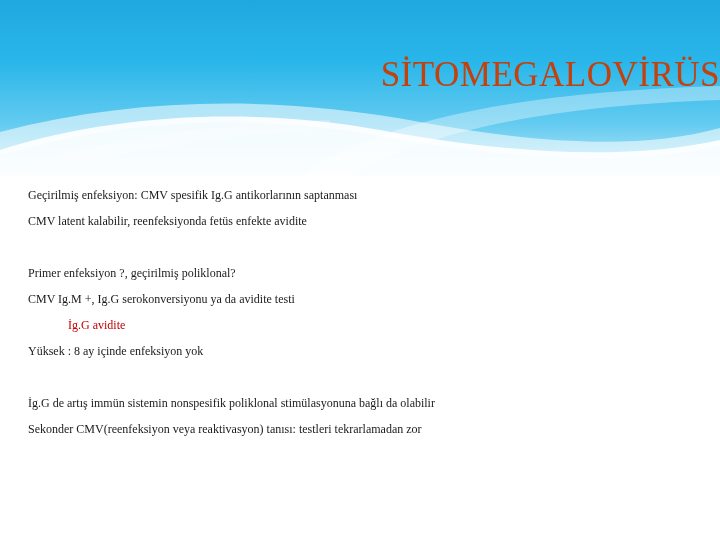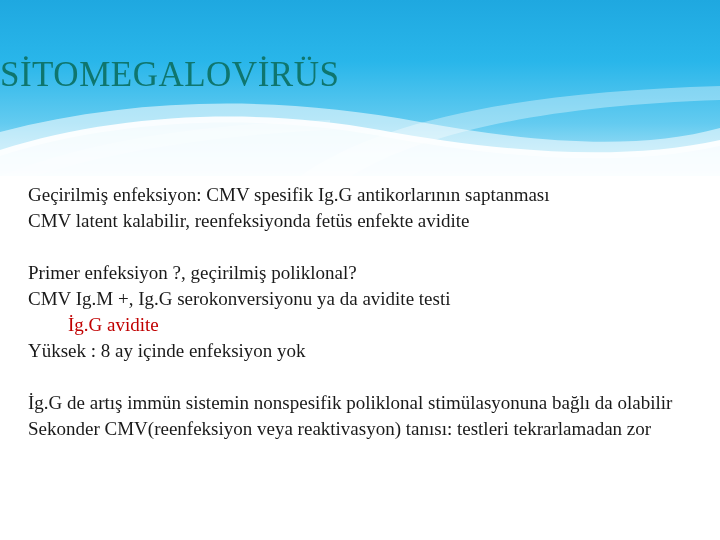--- a/index.html
+++ b/index.html
@@ -33,34 +33,34 @@
     position: absolute;
     left: 0;
     top: 0;
     display: block;
   }
   .slide-title {
     position: absolute;
     left: 0;
     top: 56px;
     width: 720px;
-    text-align: left;
-    color: #0f766e;
+    text-align: right;
+    color: #c2410c;
     font-size: 35px;
     font-family: "Liberation Serif", serif;
     letter-spacing: 0.5px;
     line-height: 1.1;
   }
   .body-text {
     position: absolute;
     left: 28px;
     top: 182px;
     width: 676px;
     color: #1a1a1a;
-    font-size: 19px;
+    font-size: 12px;
     line-height: 26px;
   }
   .para {
     margin: 0 0 0 0;
   }
   .line {
     white-space: nowrap;
   }
   .gap {
     height: 26px;

